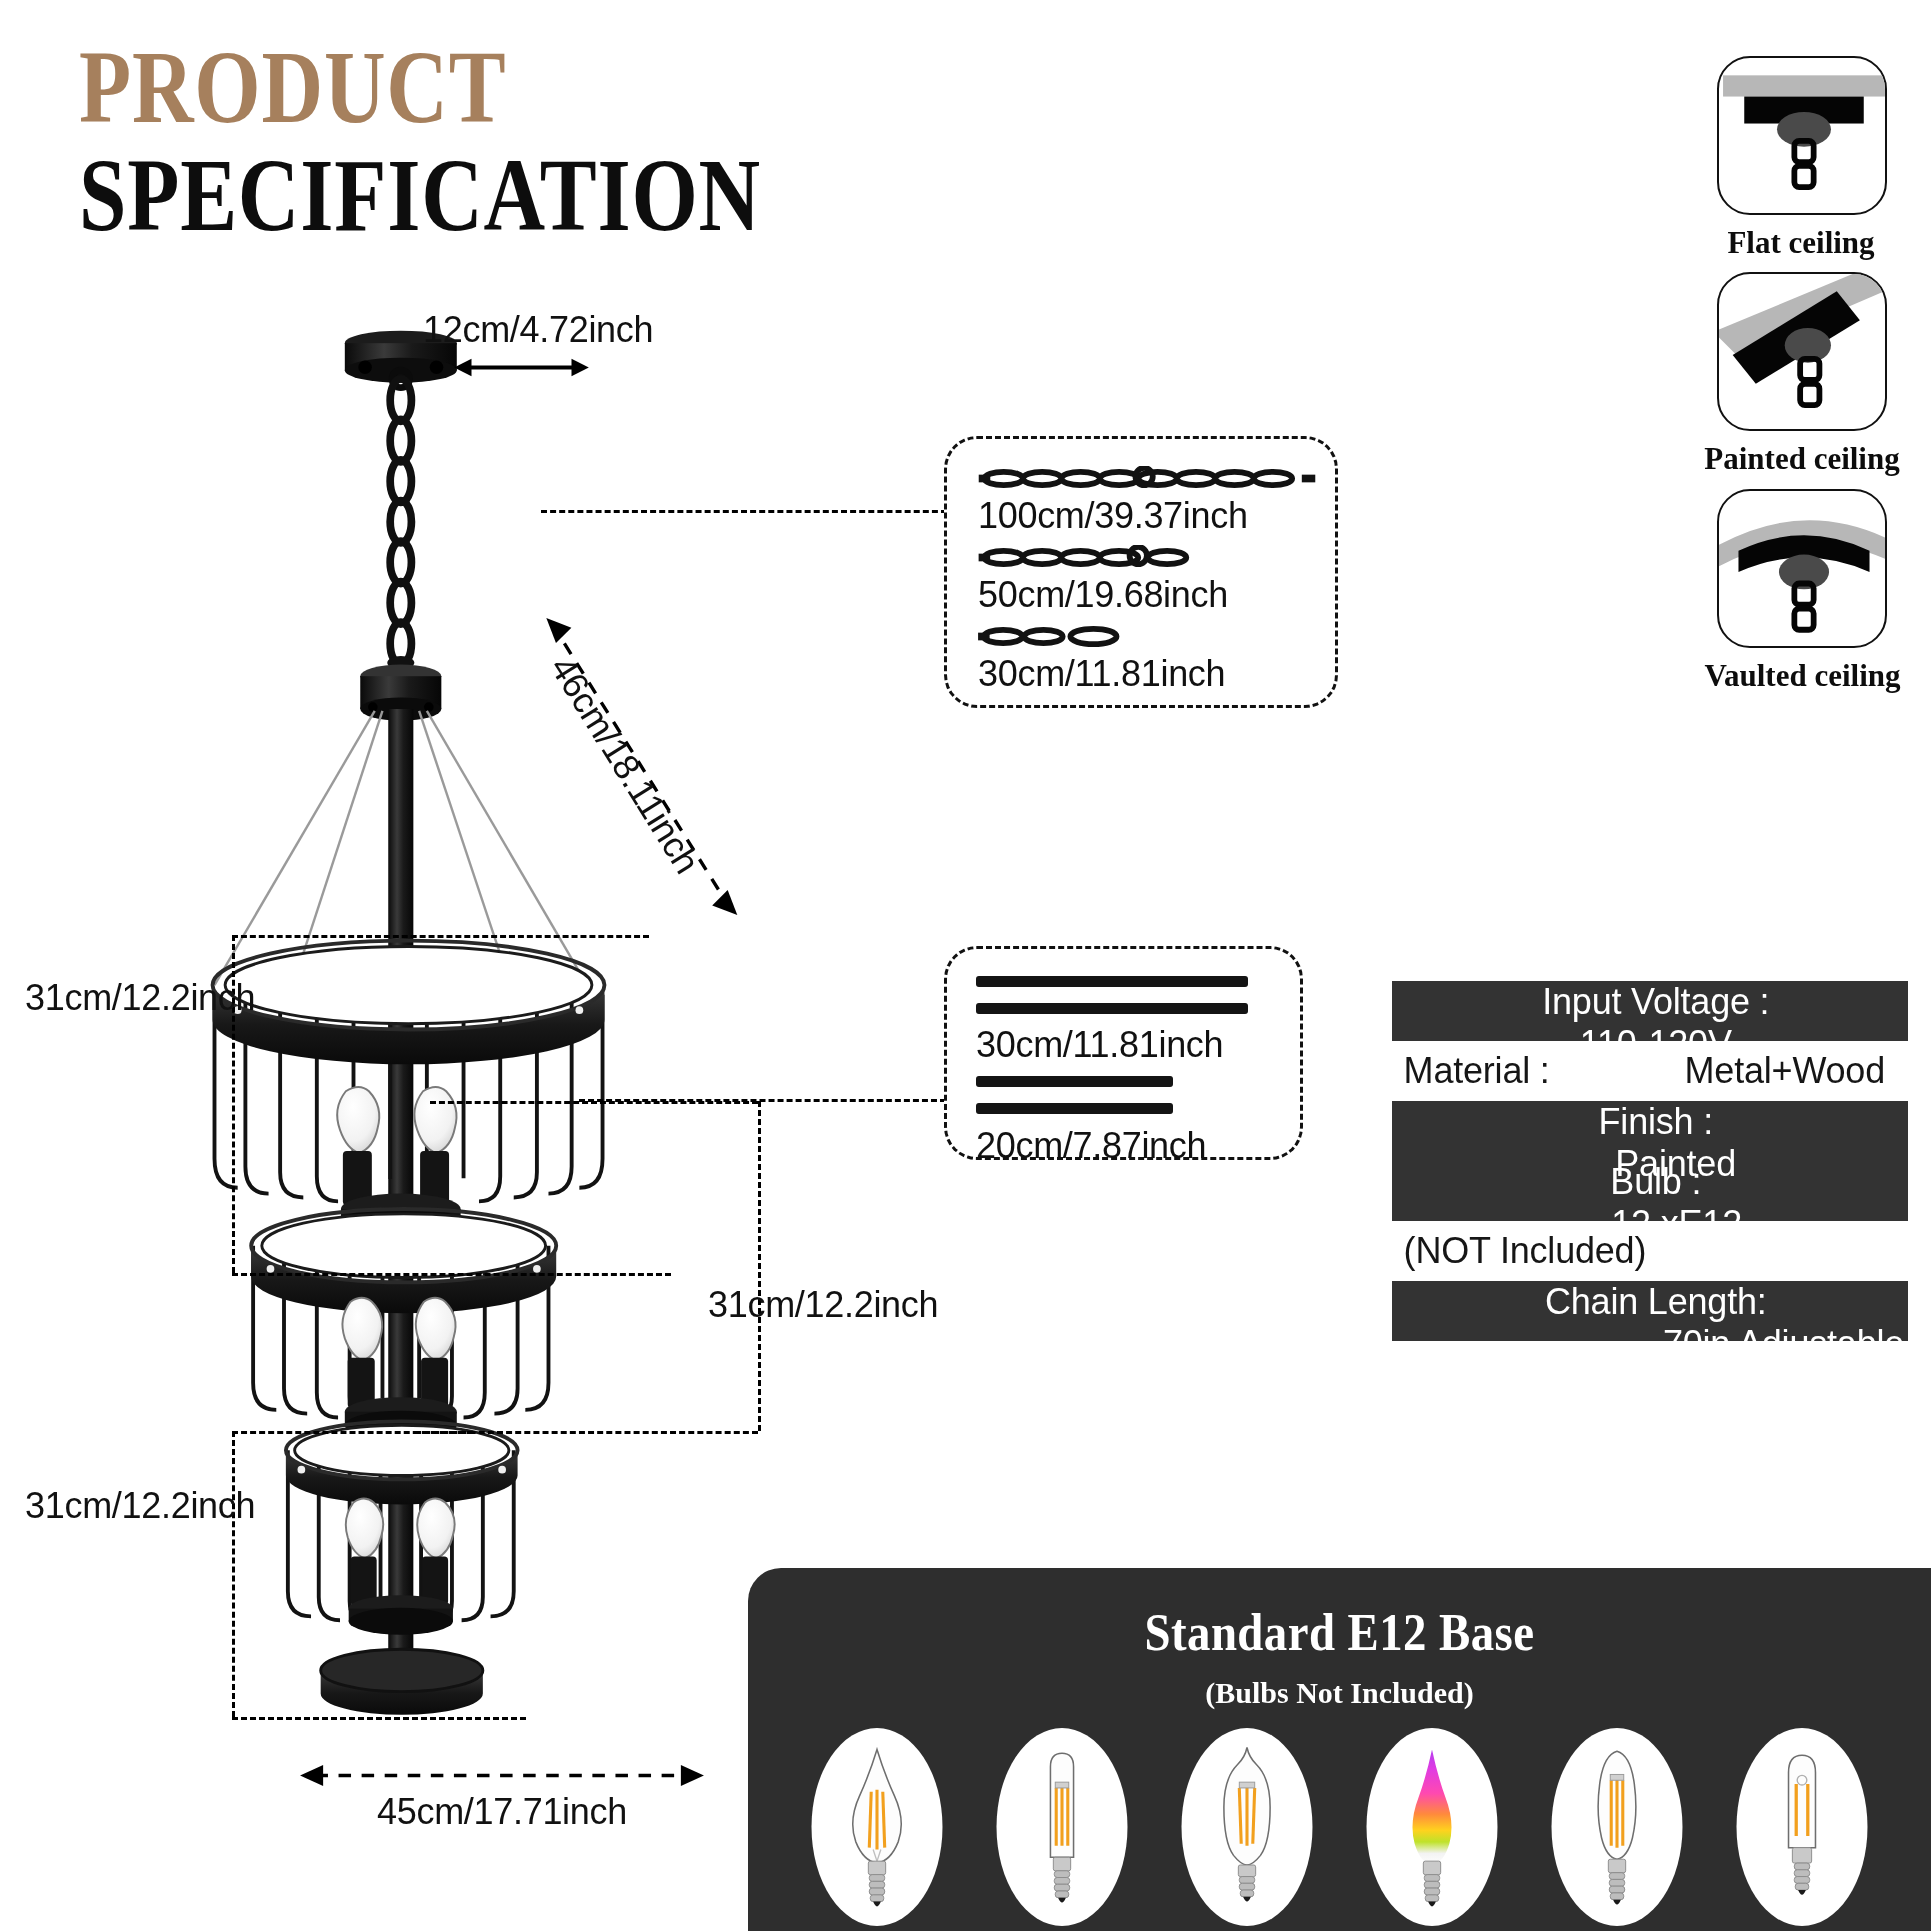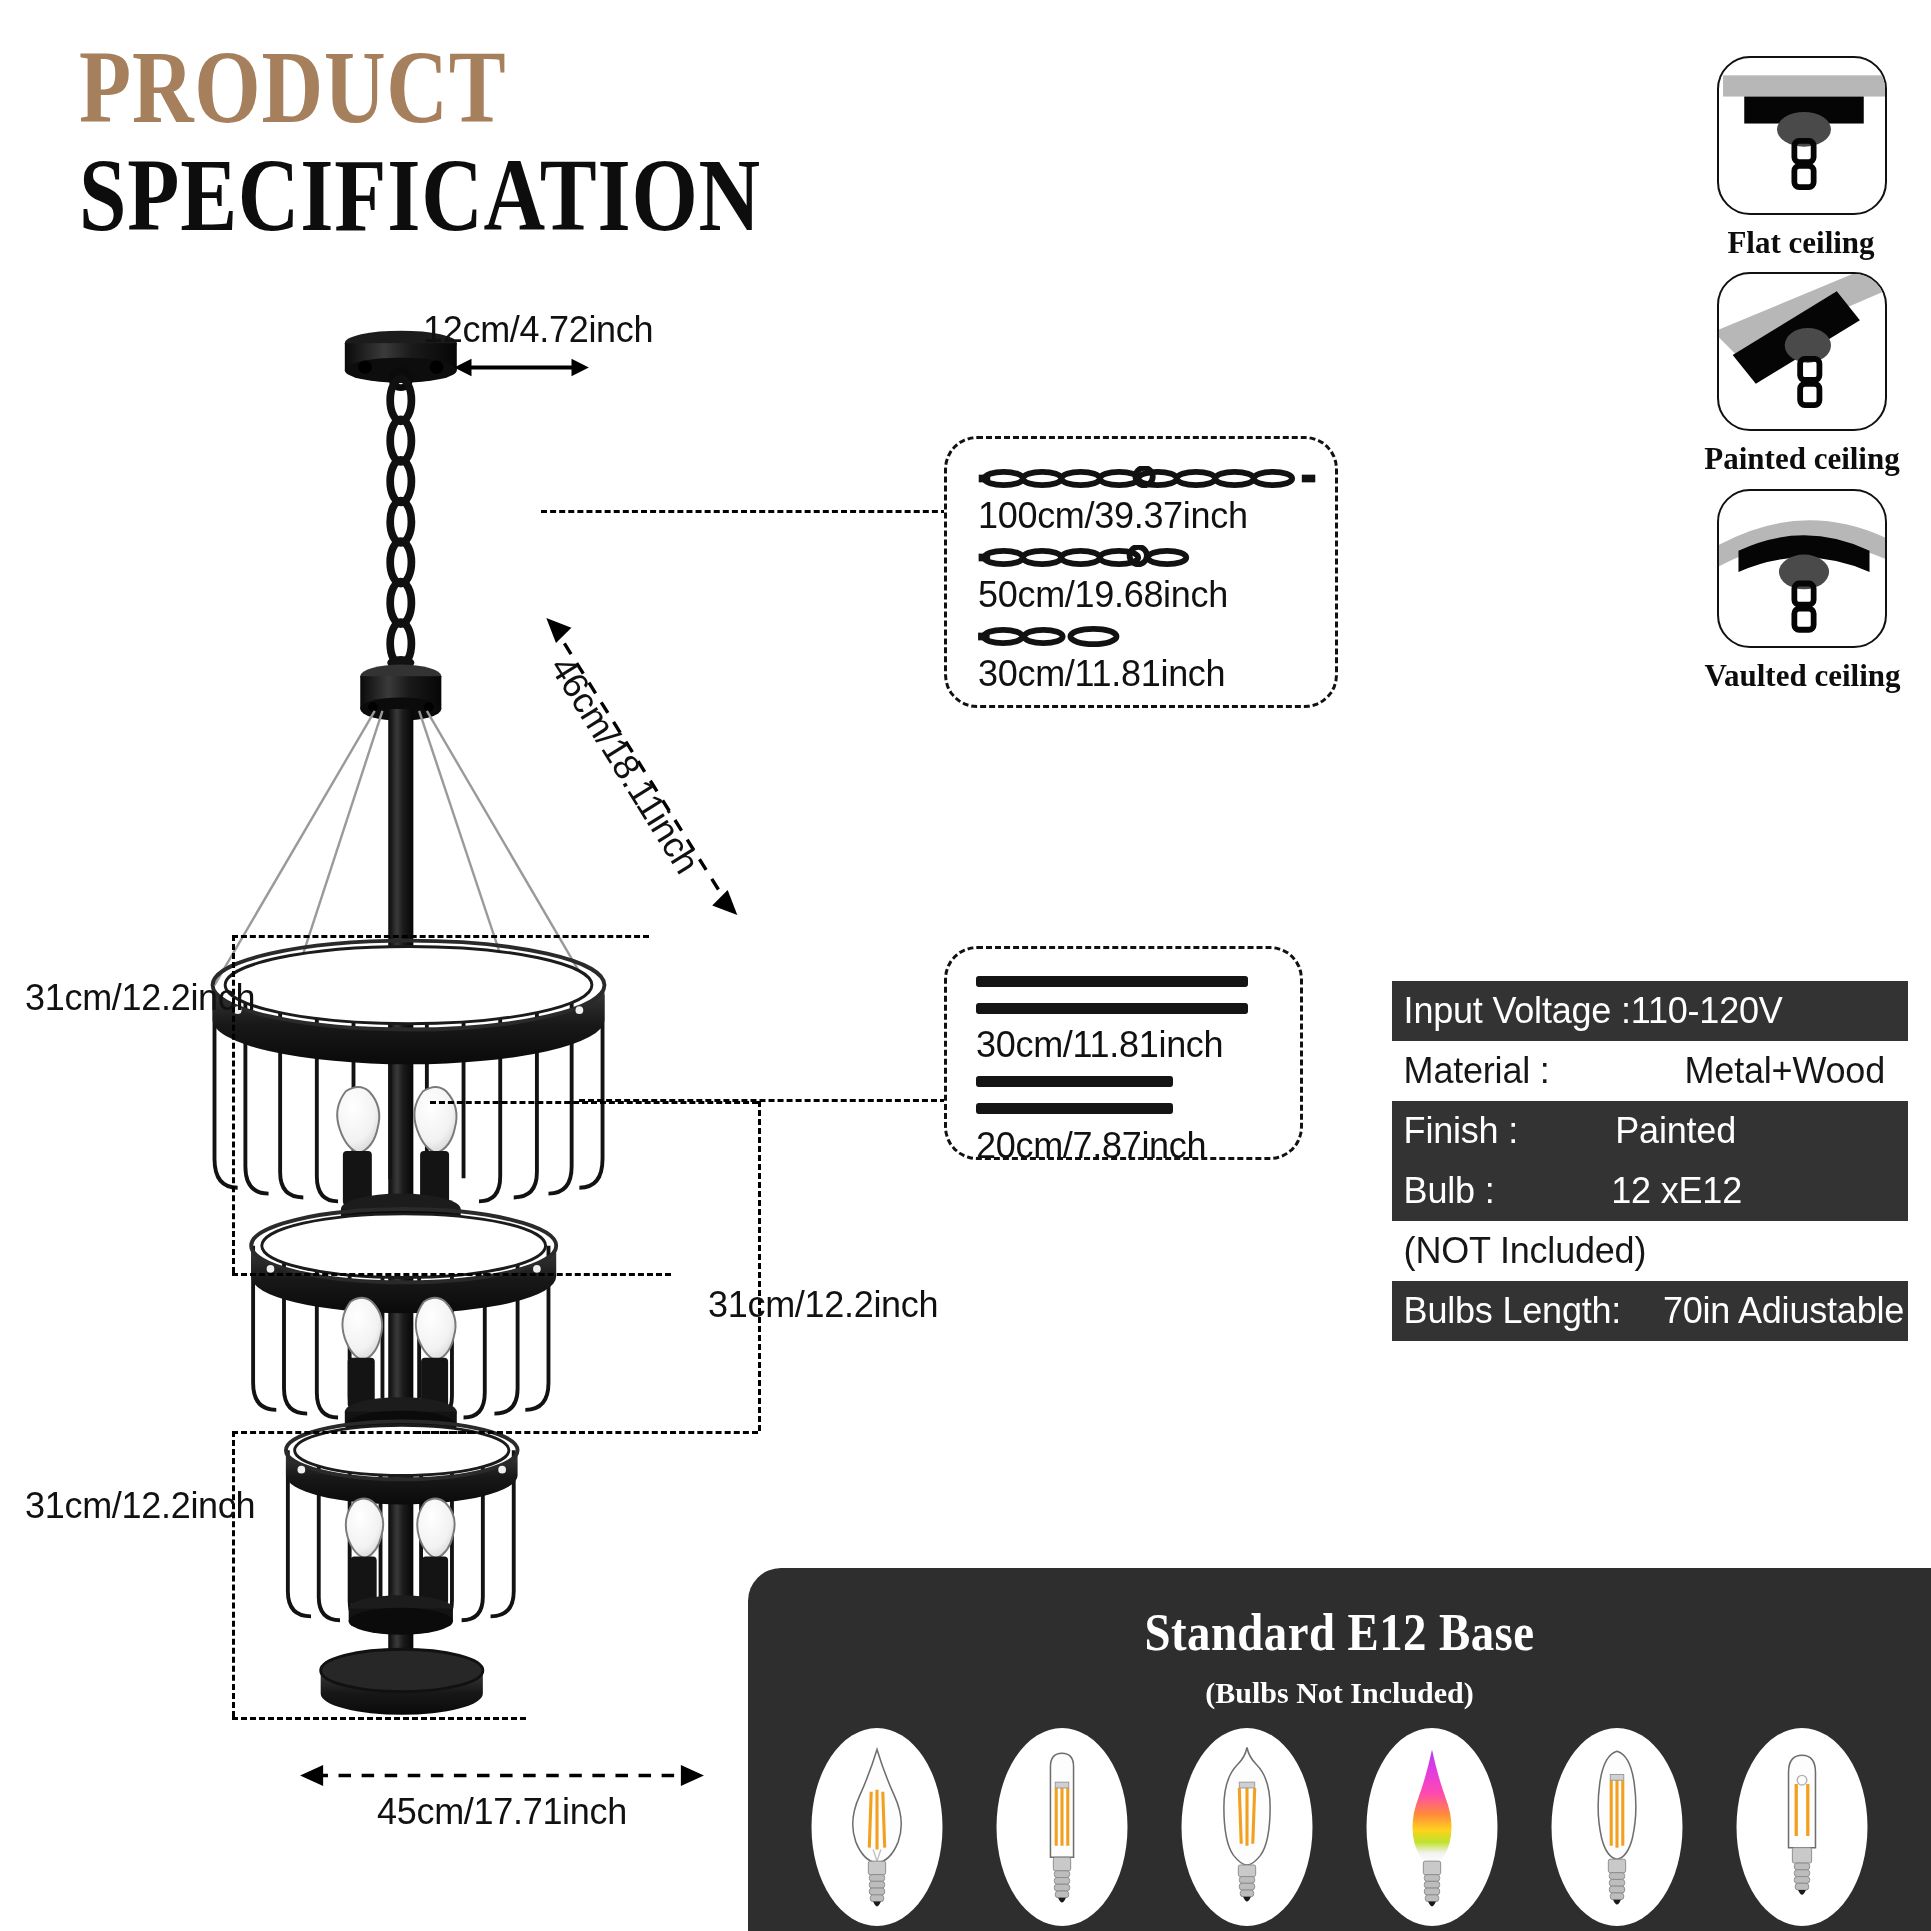--- a/index.html
+++ b/index.html
@@ -84,21 +84,21 @@
     left: 1392px; top: 981px;
     width: 516px;
   }
   .spec-row {
     display: flex; align-items: center;
     height: 60px;
     font-size: 36px;
     letter-spacing: -0.2px;
     padding-left: 11.6px;
   }
-  .spec-row.dark { background: #333333; color: #ffffff; }
+  .spec-row.dark { background: #333333; color: #ffffff; flex-direction: column; }
   .spec-row.light { background: #ffffff; color: #161616; }
   .spec-k { white-space: nowrap; }
   .spec-v { white-space: nowrap; margin-left: auto; }
   .spec-v.center { margin-left: 0; }
 
   
   .e12-panel {
     position: absolute;
     left: 748px; top: 1568px;
     width: 1183px; height: 363px;
@@ -471,21 +471,21 @@
       <span class="spec-v" style="margin-right:172px;">Painted</span>
     </div>
     <div class="spec-row dark">
       <span class="spec-k">Bulb :</span>
       <span class="spec-v" style="margin-right:166px;">12 xE12</span>
     </div>
     <div class="spec-row light">
       <span class="spec-k">(NOT Included)</span>
     </div>
     <div class="spec-row dark">
-      <span class="spec-k">Bulbs Length:</span>
+      <span class="spec-k">Chain Length:</span>
       <span class="spec-v" style="margin-right:3.9px;">70in Adiustable</span>
     </div>
   </div>
 
   <div class="e12-panel">
     <div class="e12-title">Standard E12 Base</div>
     <div class="e12-sub">(Bulbs Not Included)</div>
 
     <div class="bulb-strip">
 

